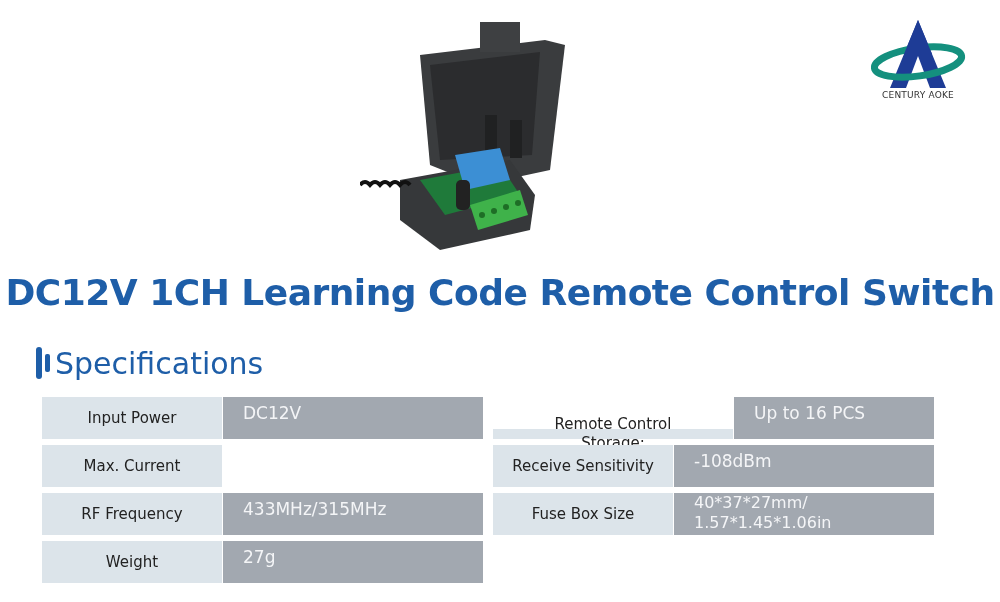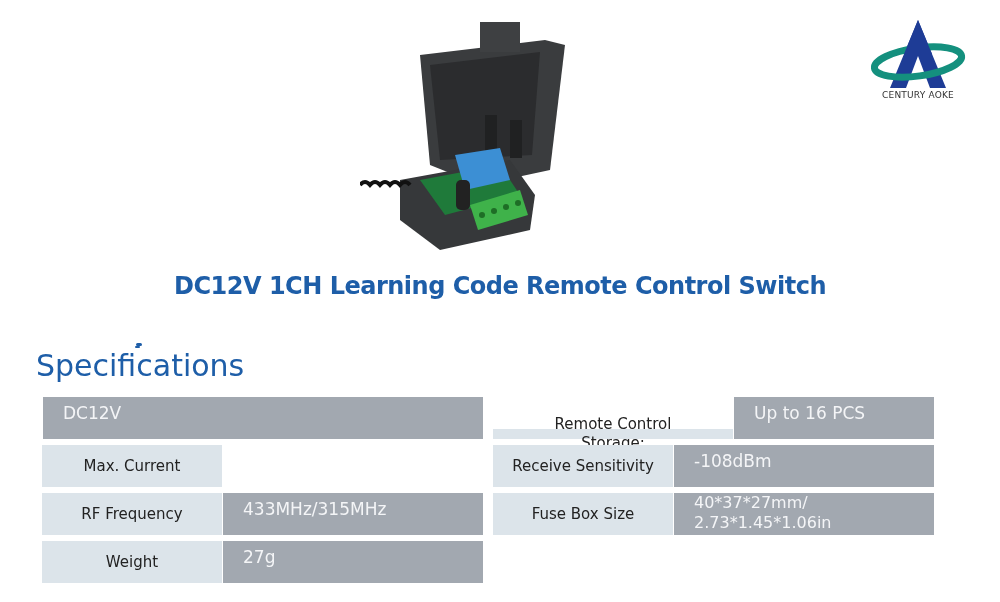--- a/index.html
+++ b/index.html
@@ -3,22 +3,22 @@
 <meta charset="utf-8">
 <style>
   html, body { margin:0; padding:0; }
   body { width:1000px; height:602px; background:#ffffff; position:relative; overflow:hidden;
          font-family:"DejaVu Sans", "Liberation Sans", sans-serif; }
   .logo { position:absolute; left:868px; top:18px; width:100px; height:88px; }
   .logo-text { position:absolute; left:866px; top:90px; width:104px; text-align:center;
                font-size:9px; font-weight:normal; color:#333; letter-spacing:0.2px; }
   .product { position:absolute; left:360px; top:20px; width:270px; height:240px; }
   .title { position:absolute; left:0; top:272px; width:1000px; text-align:center;
-           font-size:24px; font-weight:bold; color:#1e5ea8; letter-spacing:-0.5px; }
-  .spec-head { position:absolute; left:36px; top:343px; height:40px; display:flex; align-items:center;flex-direction:column; }
+           font-size:36px; font-weight:bold; color:#1e5ea8; letter-spacing:-0.5px; }
+  .spec-head { position:absolute; left:36px; top:343px; height:40px; display:flex; align-items:center; }
   .spec-bar { width:6px; height:32px; background:#1e5ea8; border-radius:3px; margin-right:3px; }
   .spec-bar2 { width:5px; height:18px; background:#1e5ea8; border-radius:2px; margin-right:5px; }
   .spec-title { font-size:30px; color:#1e5ea8; }
   .table { position:absolute; top:397px; width:441px; }
   .table.left { left:42px; }
   .table.right { left:493px; }
   .row { display:flex; height:42px; margin-bottom:6px; }
   .lbl { width:180px; background:#dce4ea; color:#222; font-size:15px;
          display:flex; align-items:center; justify-content:center; text-align:center; line-height:19px; }
   .val { flex:1; margin-left:1px; background:#a2a8b0; color:#f4f5f7; font-size:17px;
@@ -63,20 +63,21 @@
 <div class="title">DC12V 1CH Learning Code Remote Control Switch</div>
 
 <div class="spec-head">
   <div class="spec-bar"></div>
   <div class="spec-bar2"></div>
   <div class="spec-title">Specifications</div>
 </div>
 
 <div class="table left">
   <div class="row">
+    <div class="lbl">Input Power</div>
     <div class="val">DC12V</div>
   </div>
   <div class="row">
     <div class="lbl">Max. Current</div>
   </div>
   <div class="row">
     <div class="lbl">RF Frequency</div>
     <div class="val">433MHz/315MHz</div>
   </div>
   <div class="row">
@@ -89,15 +90,15 @@
   <div class="row">
     <div class="lbl" style="padding:5px 30px;margin-top:32px;">Remote Control Storage:</div>
     <div class="val">Up to 16 PCS</div>
   </div>
   <div class="row">
     <div class="lbl">Receive Sensitivity</div>
     <div class="val">-108dBm</div>
   </div>
   <div class="row">
     <div class="lbl">Fuse Box Size</div>
-    <div class="val two">40*37*27mm/ 2.73*1.45*1.06in</div>
+    <div class="val two">40*37*27mm/ 1.57*1.45*1.06in</div>
   </div>
 </div>
 
 </body></html>

